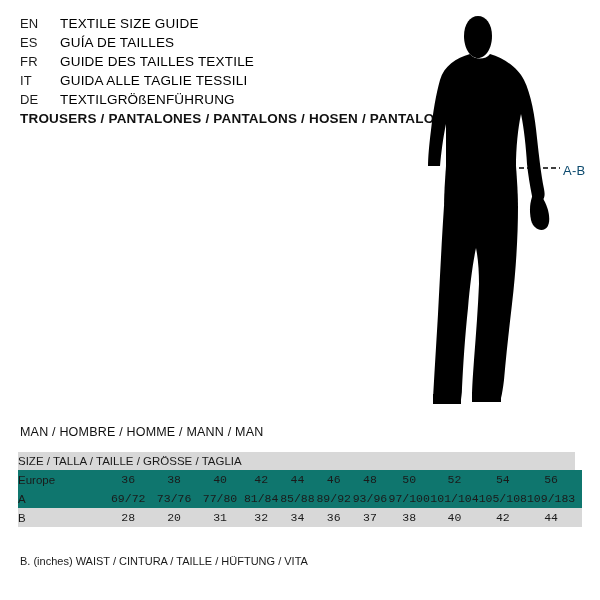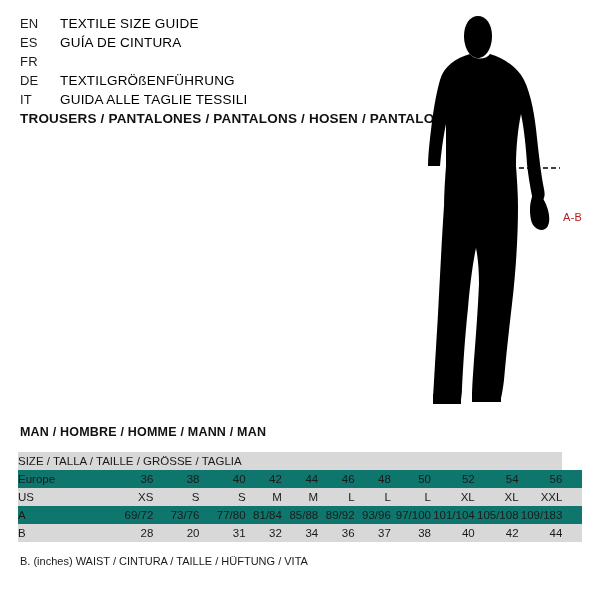--- a/index.html
+++ b/index.html
@@ -66,33 +66,32 @@
     width: 200px;
     height: 400px;
   }
   .figure-svg {
     display: block;
   }
   .ab-label {
     position: absolute;
     left: 163px;
     top: 155px;
-    font-size: 11px;
+    font-size: 13px;
     letter-spacing: 0.3px;
-    color: #b91c1c;
-    margin-top: 48px;
+    color: #0c4a6e;
   }
 
   
   .section-title {
     position: absolute;
     left: 20px;
     top: 425px;
     font-size: 12.5px;
-    font-weight: bold;
+    font-weight: normal;
     letter-spacing: 0.2px;
     color: #111;
   }
 
   table.size-table {
     position: absolute;
     left: 18px;
     top: 452px;
     width: 564px;
     border-collapse: collapse;
@@ -109,21 +108,22 @@
   }
   table.size-table tr.plain td {
     background: #0f766e;
   }
   td.label-col {
     width: 92px;
     padding-left: 4px;
   }
   td.val {
     width: 47px;
-    text-align: right;
+    text-align: center;
+    font-family: Liberation Mono, monospace;
   }
 
   .footnotes {
     position: absolute;
     left: 20px;
     top: 554px;
     font-size: 11px;
     line-height: 15px;
     color: #1a1a1a;
   }
@@ -136,32 +136,33 @@
 
 <div class="page">
 
   <div class="lang-block">
     <div class="lang-row">
       <span class="lang-code">EN</span>
       <span class="lang-title">TEXTILE SIZE GUIDE</span>
     </div>
     <div class="lang-row">
       <span class="lang-code">ES</span>
-      <span class="lang-title">GUÍA DE CINTURA</span>
+      <span class="lang-title">GUÍA DE TAILLES</span>
     </div>
     <div class="lang-row">
       <span class="lang-code">FR</span>
+      <span class="lang-title">GUIDE DES TAILLES TEXTILE</span>
+    </div>
+    <div class="lang-row">
+      <span class="lang-code">IT</span>
+      <span class="lang-title">GUIDA ALLE TAGLIE TESSILI</span>
     </div>
     <div class="lang-row">
       <span class="lang-code">DE</span>
       <span class="lang-title">TEXTILGRÖßENFÜHRUNG</span>
-    </div>
-    <div class="lang-row">
-      <span class="lang-code">IT</span>
-      <span class="lang-title">GUIDA ALLE TAGLIE TESSILI</span>
     </div>
   </div>
 
   <div class="garment-title">TROUSERS / PANTALONES / PANTALONS / HOSEN / PANTALONI</div>
 
   <div class="figure-wrap">
     <svg class="figure-svg" width="200" height="400" viewBox="0 0 200 400">
 
       <path fill="#000000" d="M78,8 C70,8 64,16 64,28 C64,40 70,50 78,50 C86,50 92,40 92,28 C92,16 86,8 78,8 Z"></path>
 
@@ -236,35 +237,20 @@
         <td class="val">44</td>
         <td class="val">46</td>
         <td class="val">48</td>
         <td class="val">50</td>
         <td class="val">52</td>
         <td class="val">54</td>
         <td class="val">56</td>
         <td class="val"></td>
       </tr>
 
-      <tr class="shaded">
-        <td class="label-col">US</td>
-        <td class="val">XS</td>
-        <td class="val">S</td>
-        <td class="val">S</td>
-        <td class="val">M</td>
-        <td class="val">M</td>
-        <td class="val">L</td>
-        <td class="val">L</td>
-        <td class="val">L</td>
-        <td class="val">XL</td>
-        <td class="val">XL</td>
-        <td class="val">XXL</td>
-        <td class="val"></td>
-      </tr>
 
       <tr class="plain">
         <td class="label-col">A</td>
         <td class="val">69/72</td>
         <td class="val">73/76</td>
         <td class="val">77/80</td>
         <td class="val">81/84</td>
         <td class="val">85/88</td>
         <td class="val">89/92</td>
         <td class="val">93/96</td>

